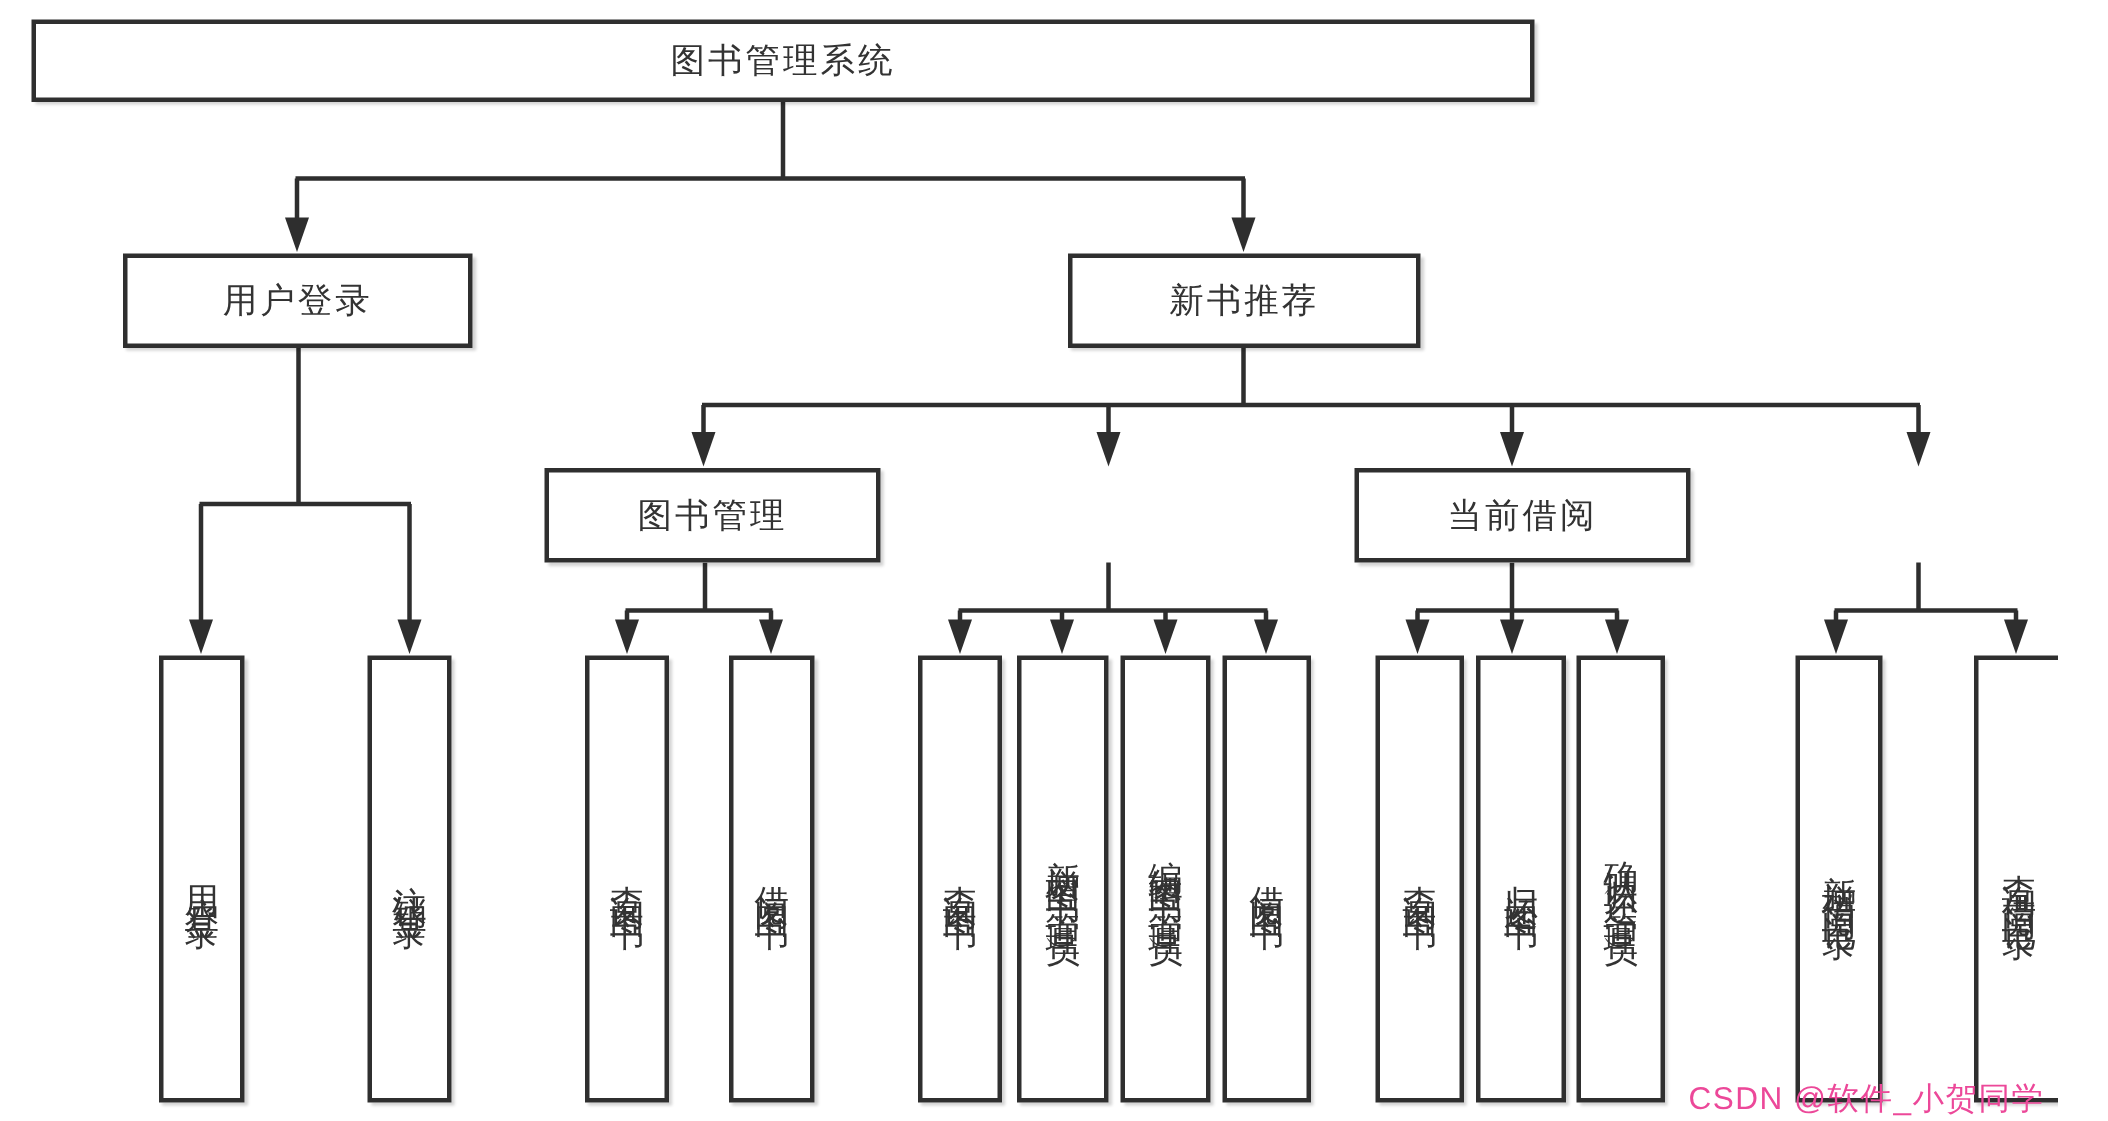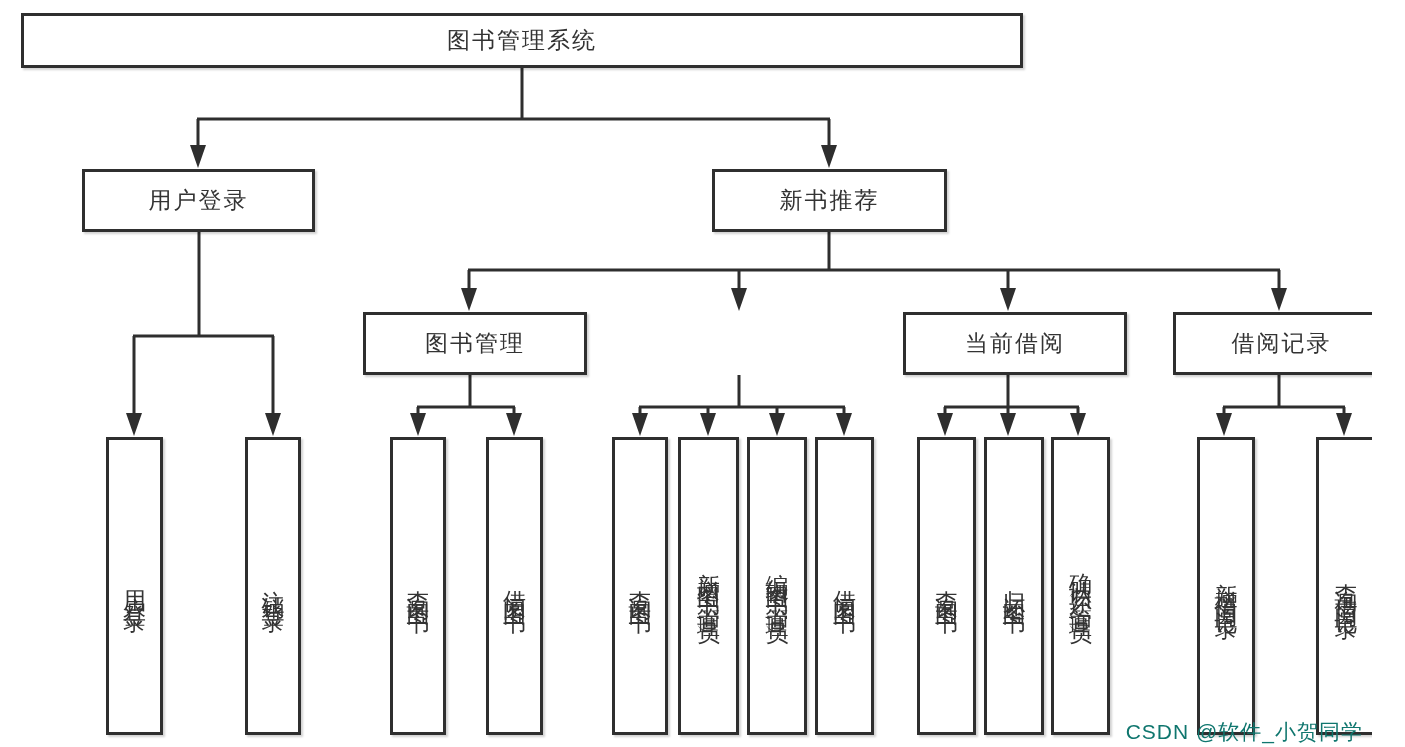--- a/index.html
+++ b/index.html
@@ -20,21 +20,21 @@
     position:absolute;box-sizing:border-box;top:437px;height:298px;background:#ffffff;
     border:3px solid #2f2f2f;display:flex;align-items:center;justify-content:center;
     box-shadow:2px 2px 2px rgba(0,0,0,0.18);
   }
   .leaf .vlabel{
     writing-mode:vertical-rl;text-orientation:mixed;
     font-size:23px;letter-spacing:7px;line-height:1.0;color:#333333;white-space:nowrap;
   }
   .watermark{
     position:absolute;right:9px;bottom:1px;font-size:21px;letter-spacing:1px;
-    color:#0f766e;z-index:10;white-space:nowrap;
+    color:#ec4899;z-index:10;white-space:nowrap;
   }
 </style>
 </head>
 <body>
 
 <div class="stage">
 
   <svg class="wires" width="1405" height="747" viewBox="0 0 1405 747" xmlns="http://www.w3.org/2000/svg">
     <g stroke="#2e2e2e" stroke-width="3" fill="none">
 
@@ -85,23 +85,20 @@
   <div class="box" style="left:712px;top:169px;width:235px;height:63px">
     <span class="hlabel">新书推荐</span>
   </div>
 
   <div class="box" style="left:363px;top:312px;width:224px;height:63px">
     <span class="hlabel">图书管理</span>
   </div>
   <div class="box" style="left:903px;top:312px;width:224px;height:63px">
     <span class="hlabel">当前借阅</span>
   </div>
-  <div class="box" style="left:1173px;top:312px;width:217px;height:63px">
-    <span class="hlabel">借阅记录</span>
-  </div>
 
   <div class="leaf" style="left:106px;width:57px">
     <span class="vlabel">用户登录</span>
   </div>
   <div class="leaf" style="left:245px;width:56px">
     <span class="vlabel">注销登录</span>
   </div>
 
   <div class="leaf" style="left:390px;width:56px">
     <span class="vlabel">查询图书</span>

